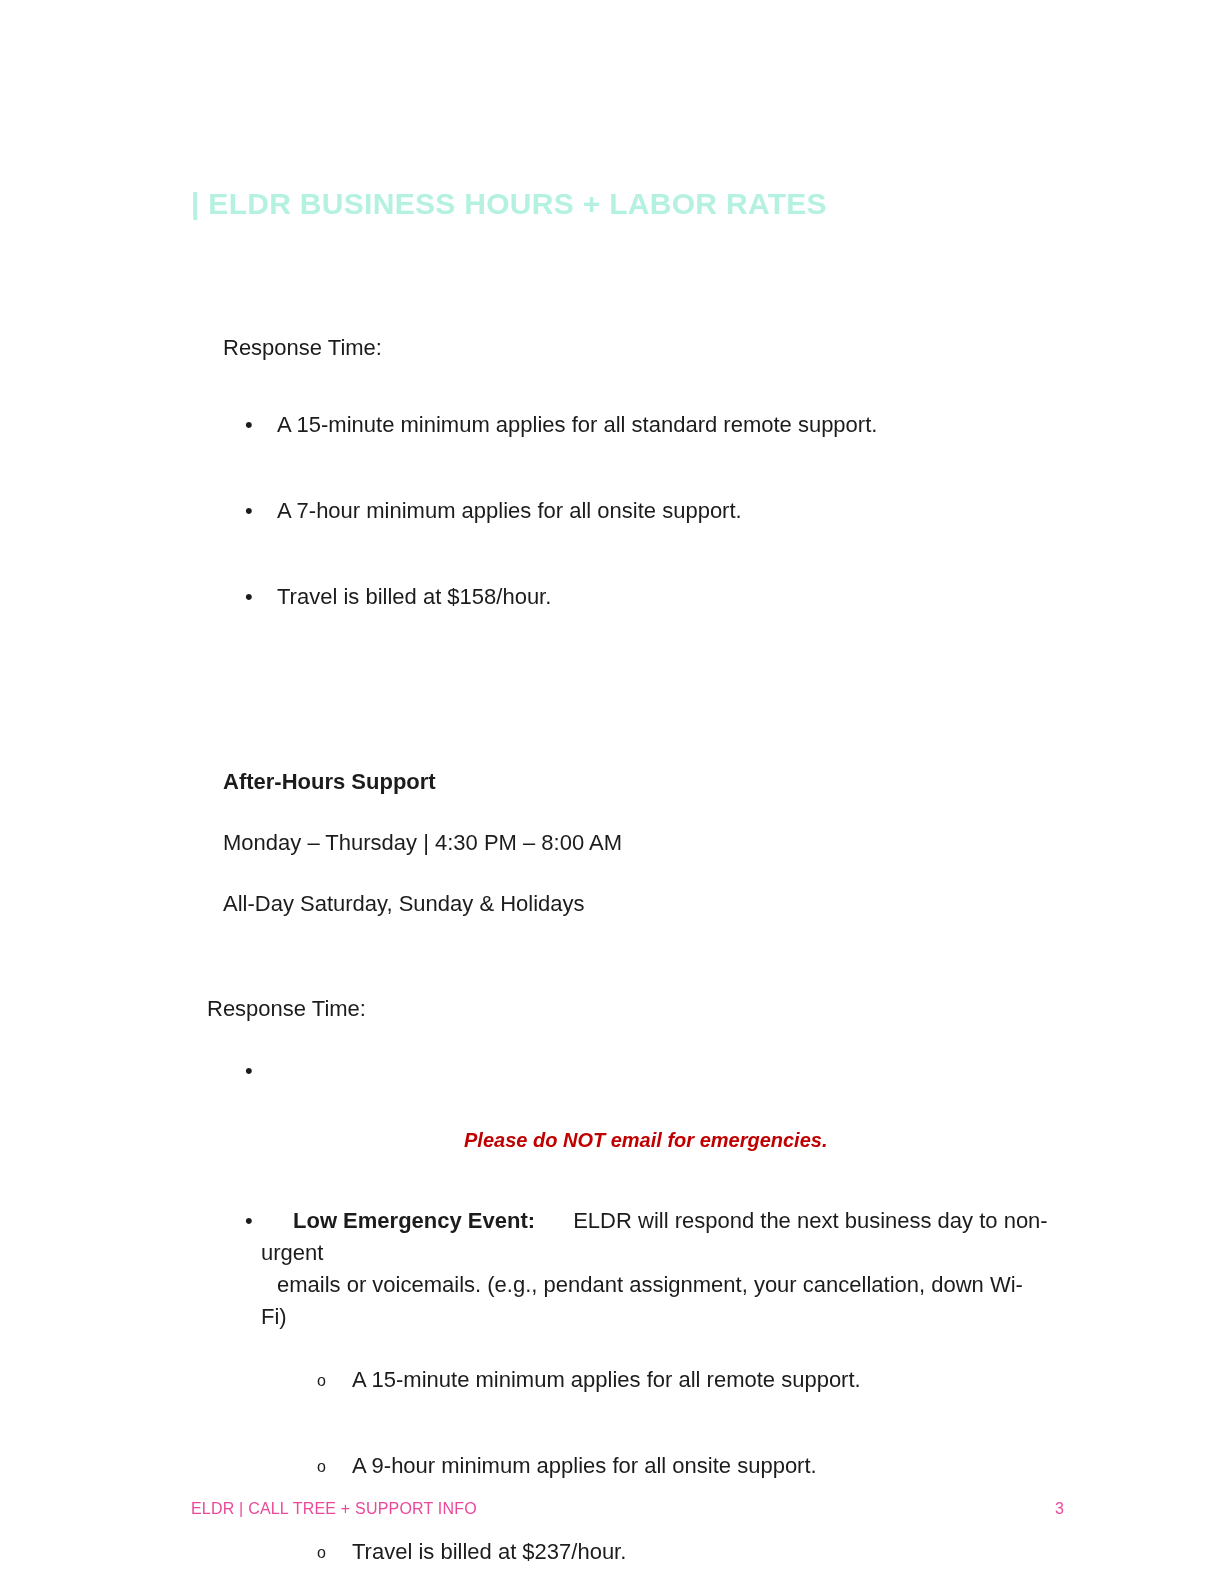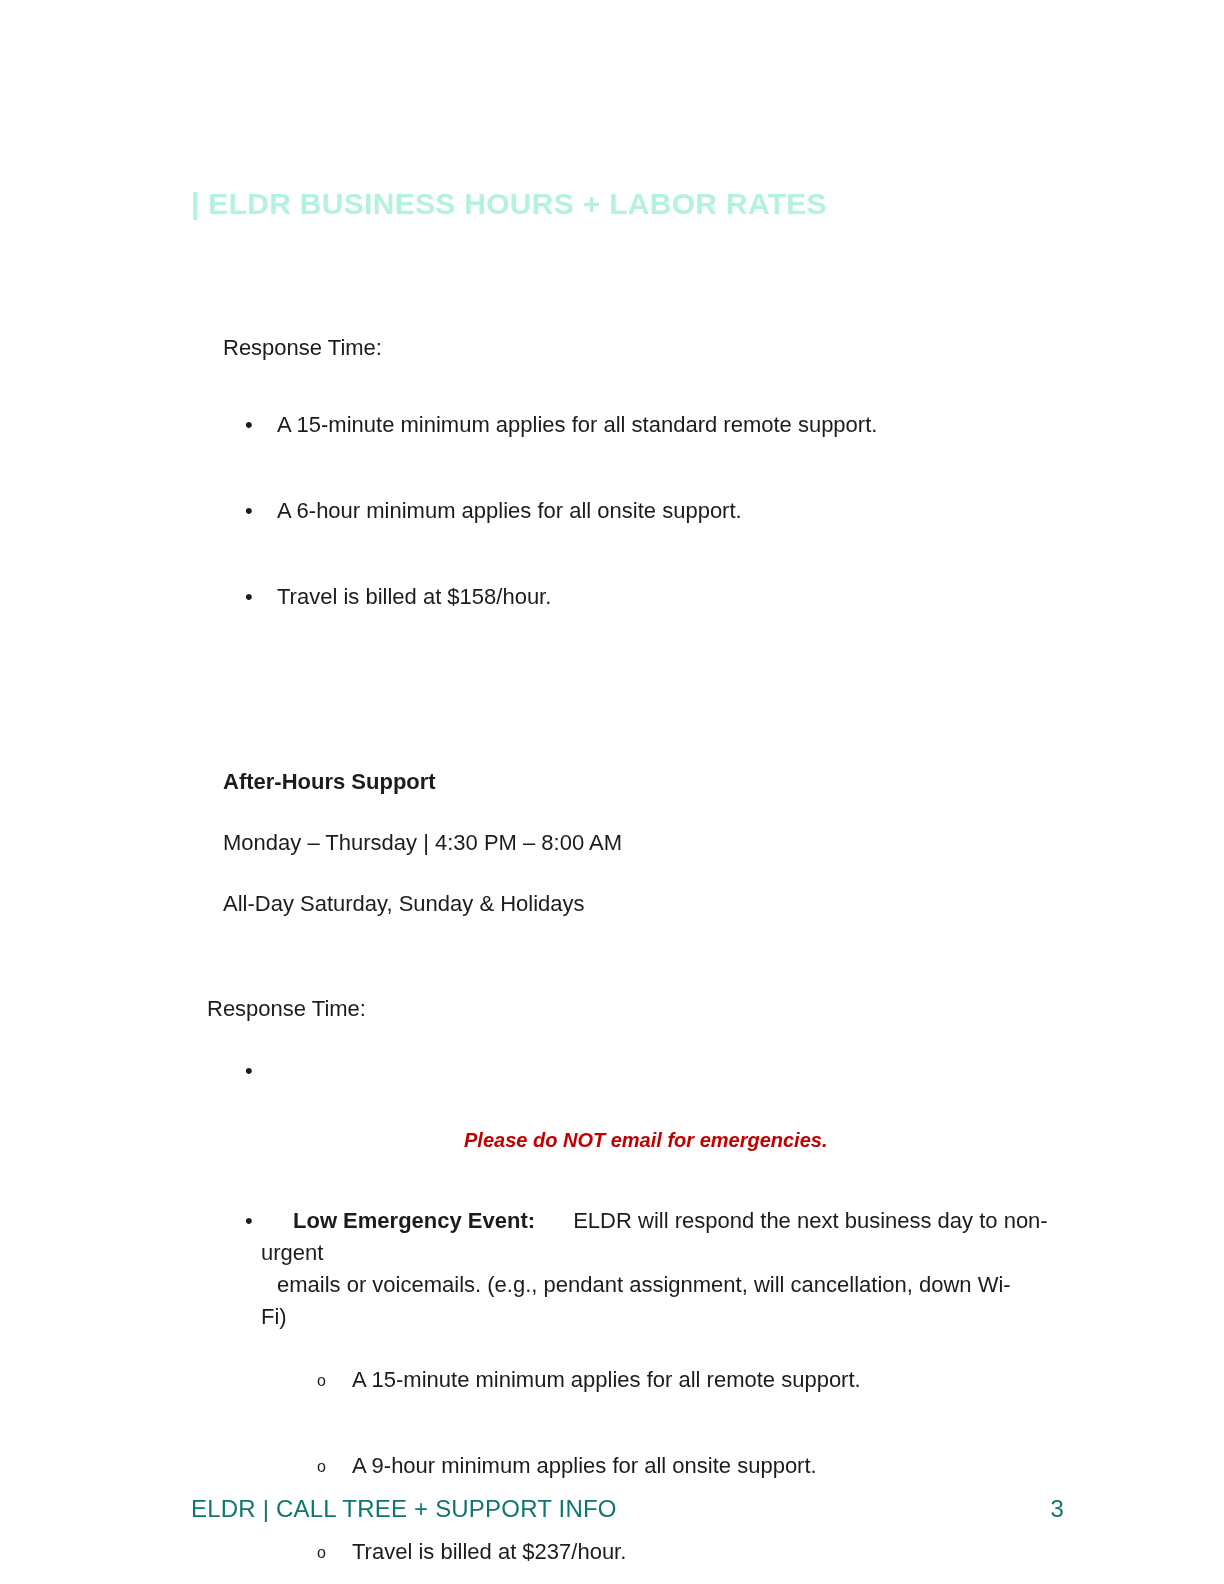--- a/index.html
+++ b/index.html
@@ -71,24 +71,24 @@
   }
   .low-emergency { margin-bottom: 21px; }
   .footer {
     position: absolute;
     left: 143px;
     right: 144px;
     top: 1448px;
     display: flex;
     justify-content: space-between;
     align-items: baseline;
-    font-size: 24px;
+    font-size: 16px;
     line-height: 26px;
     letter-spacing: 0.2px;
-    color: #0f766e;
+    color: #ec4899;
   }
 </style>
 </head>
 <body>
 
 <div class="page">
   <div class="content">
 
     <div class="doc-title">| ELDR BUSINESS HOURS + LABOR RATES</div>
 
@@ -97,21 +97,21 @@
       <div>
         <div>Response Time:</div>
       </div>
 
       <div class="bullet">
         <span class="marker">•</span>
         <span>A 15-minute minimum applies for all standard remote support.</span>
       </div>
       <div class="bullet">
         <span class="marker">•</span>
-        <span>A 6-hour minimum applies for all onsite support.</span>
+        <span>A 7-hour minimum applies for all onsite support.</span>
       </div>
       <div class="bullet">
         <span class="marker">•</span>
         <span>Travel is billed at $158/hour.</span>
       </div>
     </section>
 
     <section class="after-hours-block">
       <div class="hours-block">
         <div class="block-heading">After-Hours Support</div>
@@ -122,21 +122,21 @@
       <div>Response Time:</div>
 
       <div class="bullet two-line">
         <span class="marker">•</span>
       </div>
 
       <div class="warning-line">Please do NOT email for emergencies.</div>
 
       <div class="bullet two-line low-emergency">
         <span class="marker">•</span>
-        <span><b>Low Emergency Event:</b><span> ELDR will respond the next business day to non-urgent</span><br><span>emails or voicemails. (e.g., pendant assignment, will cancellation, down Wi-Fi)</span></span>
+        <span><b>Low Emergency Event:</b><span> ELDR will respond the next business day to non-urgent</span><br><span>emails or voicemails. (e.g., pendant assignment, your cancellation, down Wi-Fi)</span></span>
       </div>
 
       <div class="sub-bullet">
         <span class="marker">o</span>
         <span>A 15-minute minimum applies for all remote support.</span>
       </div>
       <div class="sub-bullet">
         <span class="marker">o</span>
         <span>A 9-hour minimum applies for all onsite support.</span>
       </div>

